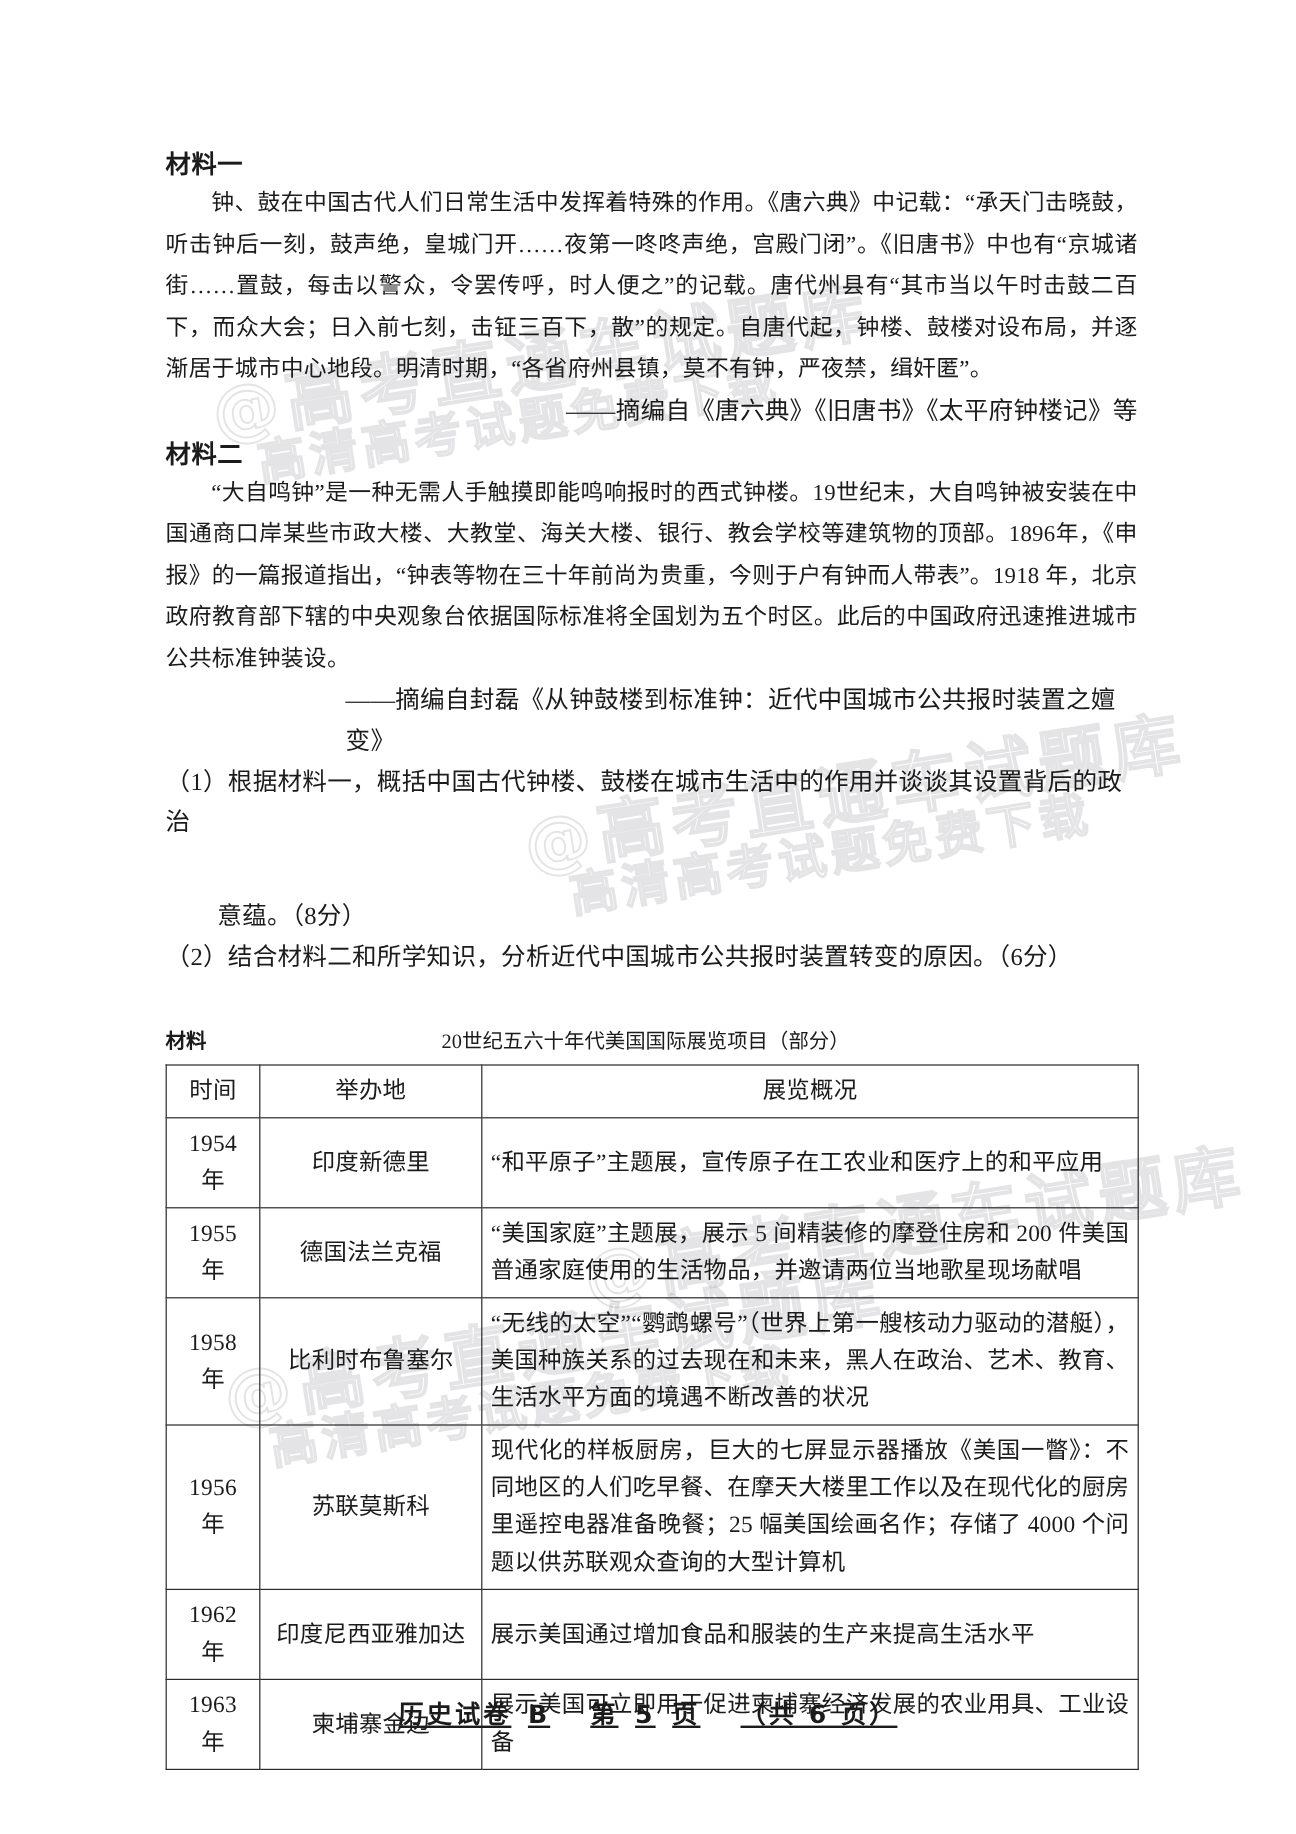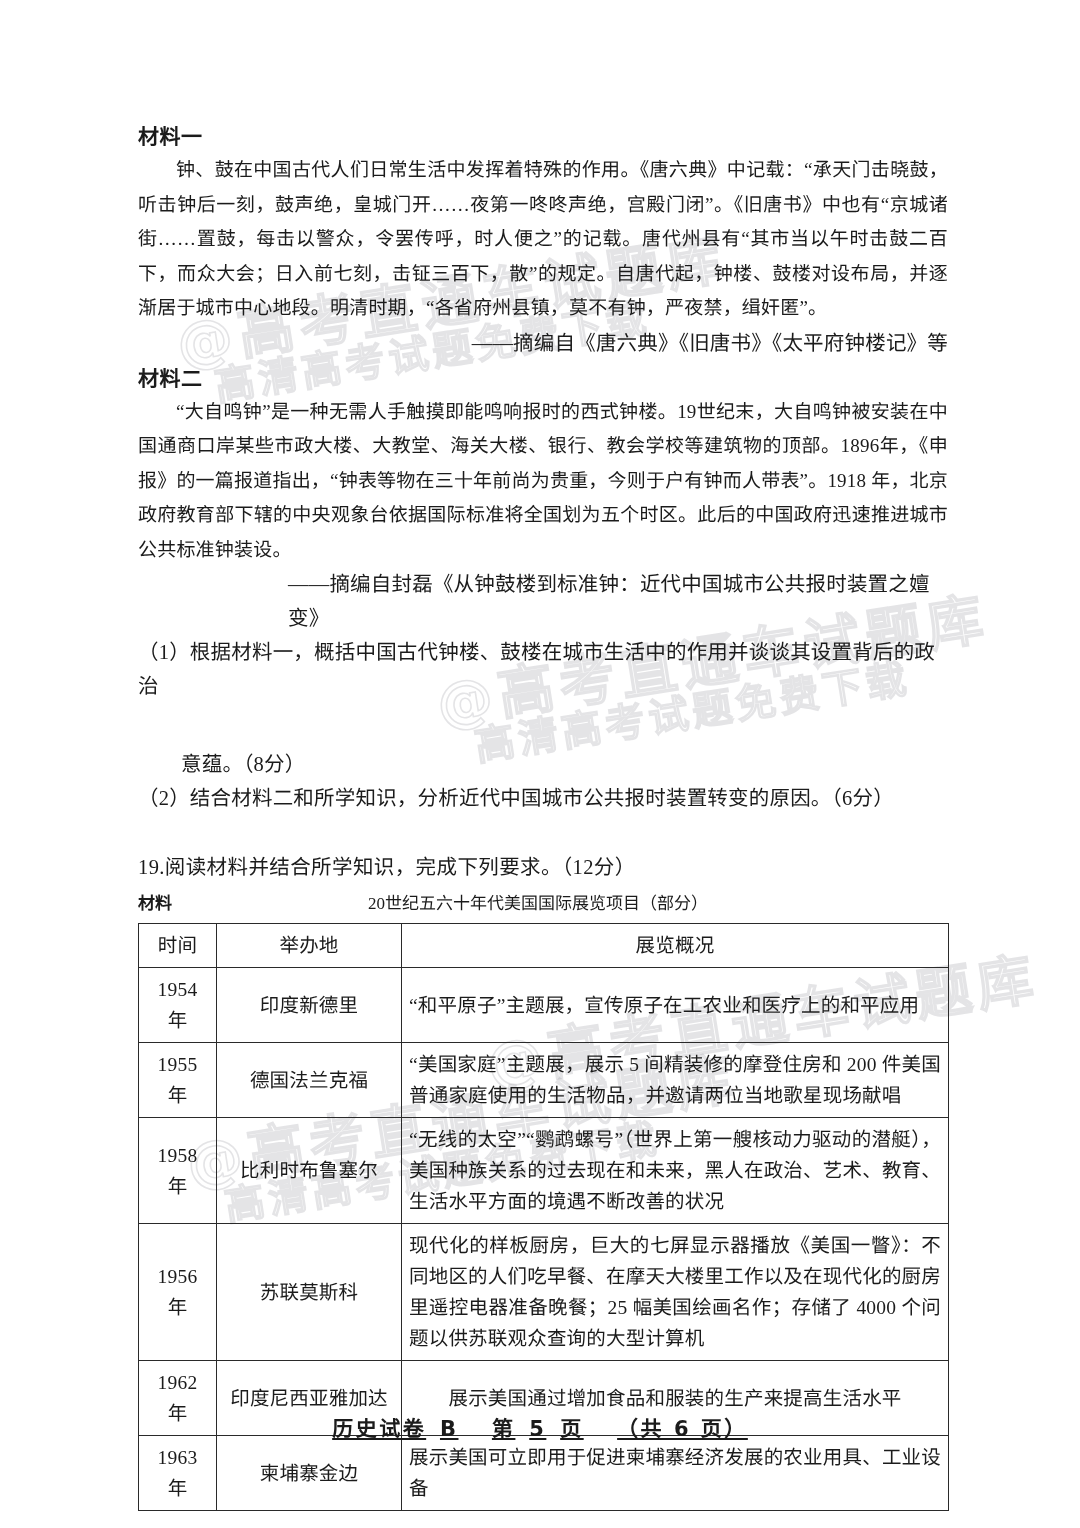--- a/index.html
+++ b/index.html
@@ -129,21 +129,21 @@
     font-weight: normal;
     vertical-align: middle;
     letter-spacing: 0.2px;
   }
   table.exhibit col.c-time  { width: 78px; }
   table.exhibit col.c-place { width: 185px; }
   table.exhibit col.c-desc  { width: 547px; }
 
   td.time, td.place, th.hd { text-align: center; }
   td.desc { text-align: justify; text-justify: inter-character; }
-  td.desc.center { text-align: center; }
+  td.desc.center { }
 
   
   .page-footer {
     position: absolute;
     left: 0;
     right: 0;
     top: 1412px;
     text-align: center;
     font-size: 21px;
     letter-spacing: 2.5px;
@@ -179,21 +179,20 @@
       <p class="source mid-ind">——摘编自封磊《从钟鼓楼到标准钟：近代中国城市公共报时装置之嬗变》</p>
 
       <p class="sub-q"><span>（1）</span><span>根据材料一，概括中国古代钟楼、鼓楼在城市生活中的作用并谈谈其设置背后的政治</span><span class="cont">意蕴。（8分）</span></p>
 
       <p class="sub-q"><span>（2）</span><span>结合材料二和所学知识，分析近代中国城市公共报时装置转变的原因。（6分）</span></p>
     </section>
 
     <div class="spacer-lg"></div>
 
     <section class="sec19">
-      <p class="q-line">19.阅读材料并结合所学知识，完成下列要求。（12分）</p>
 
       <div class="mat-head-row">
         <span class="lbl">材料</span>
         <span class="ttl">20世纪五六十年代美国国际展览项目（部分）</span>
       </div>
 
       <table class="exhibit">
         <colgroup>
           <col class="c-time">
             <col class="c-place">

